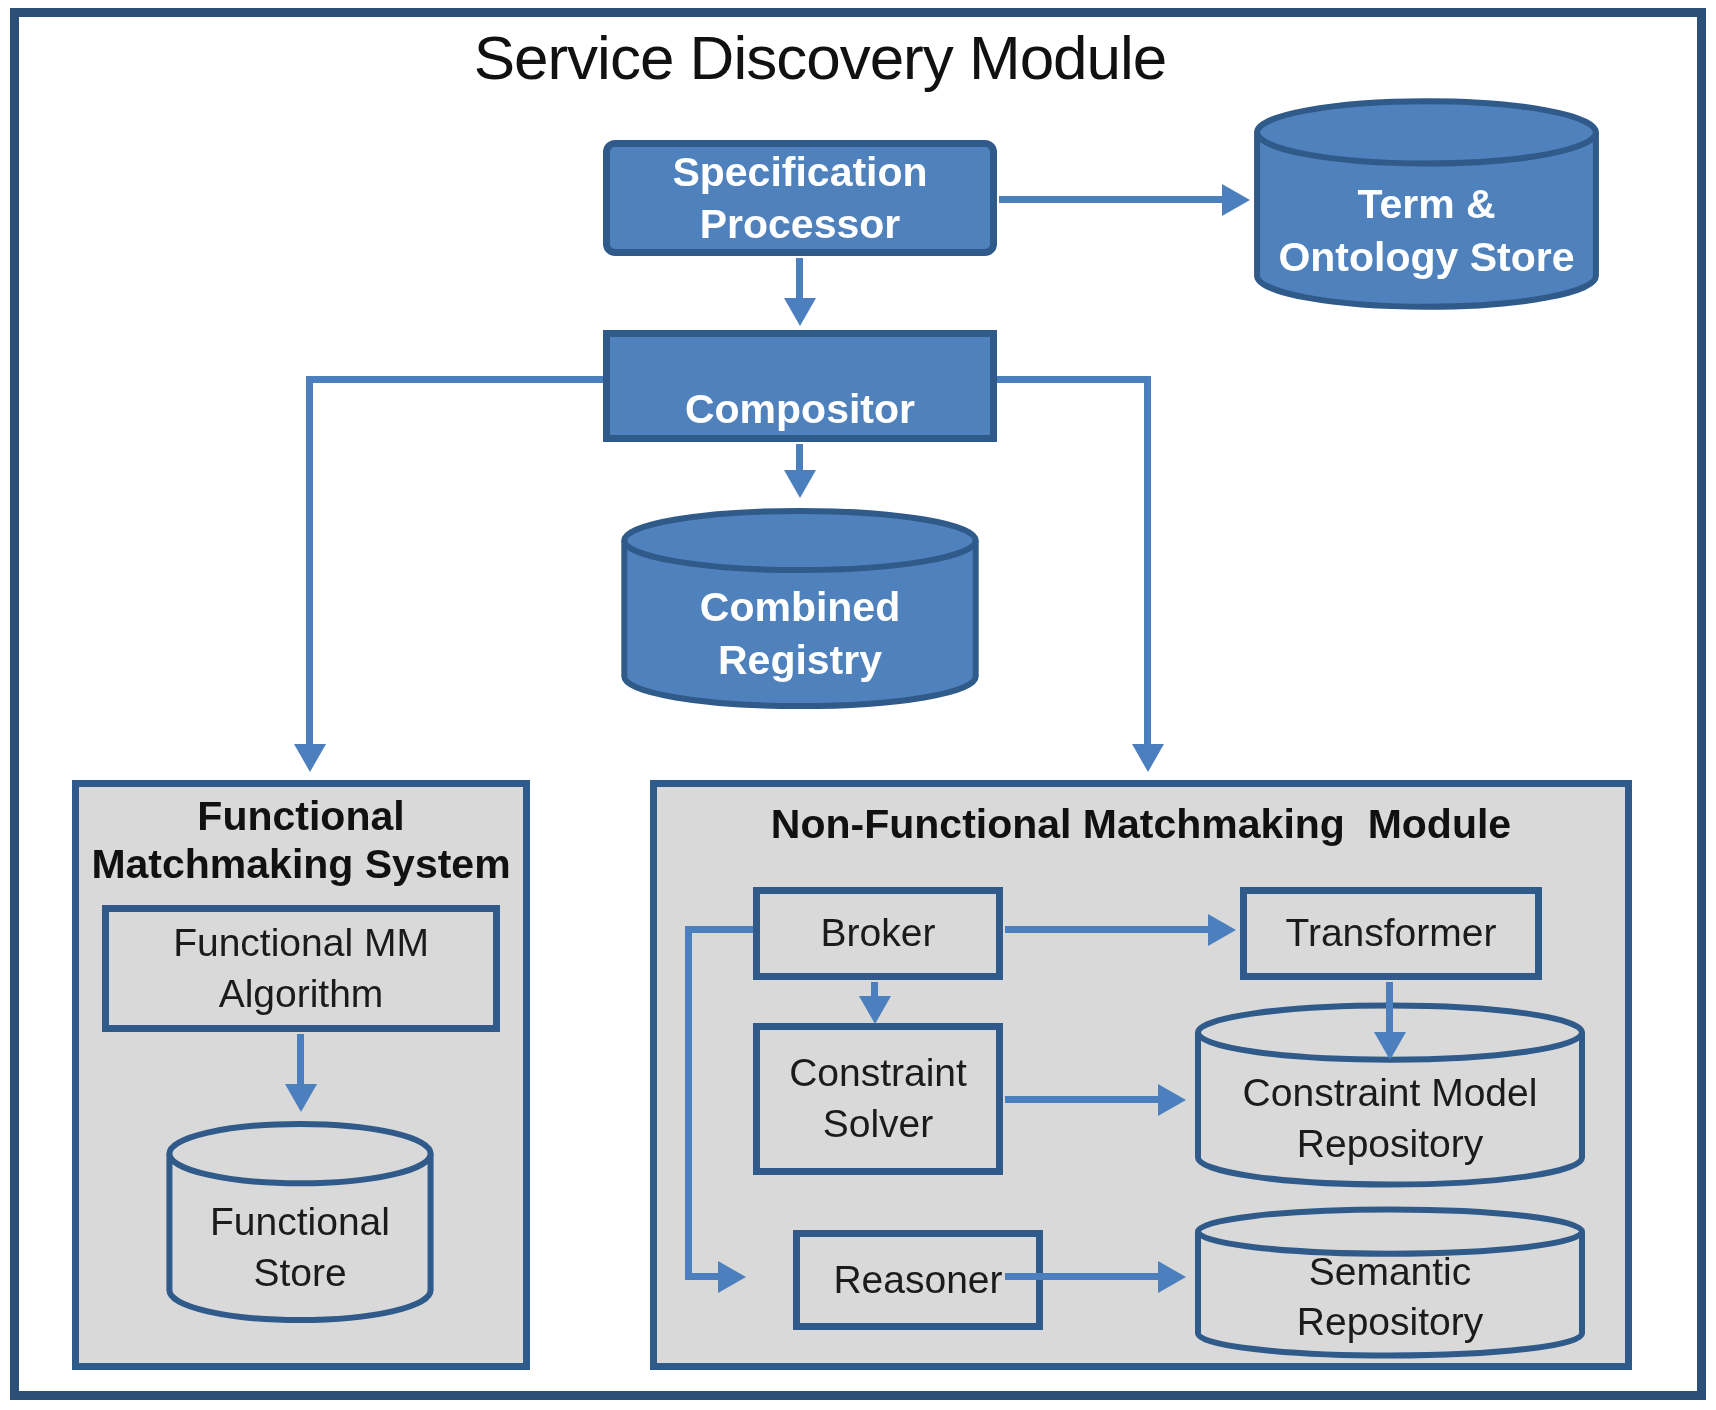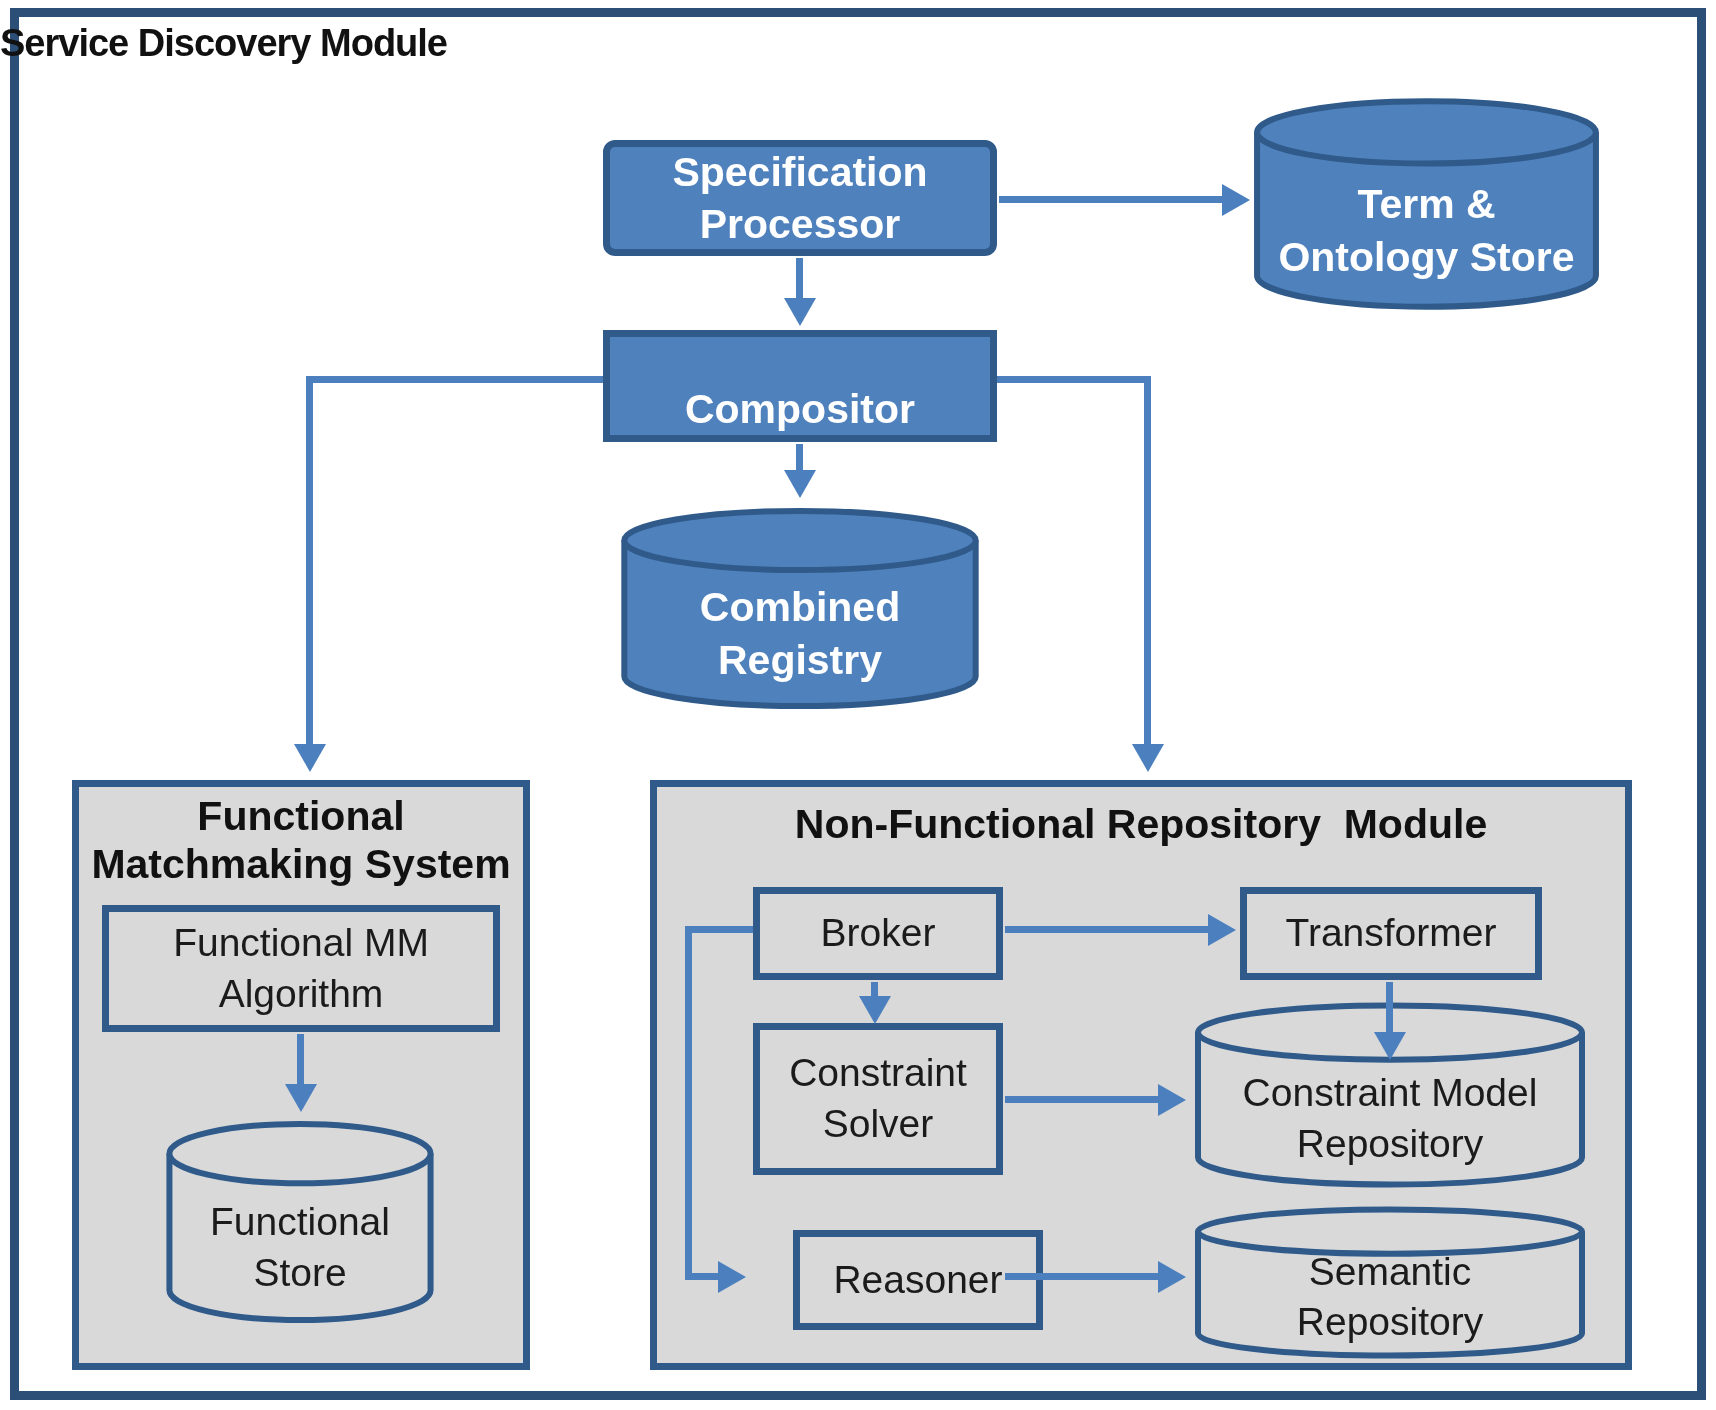--- a/index.html
+++ b/index.html
@@ -10,21 +10,21 @@
     --module-border:#2F5A8A;
     --frame-border:#2B4F77;
     --connector:#4C7FBE;
     --title-text:#111111;
     --label-text:#1B1B1B;
   }
   *{margin:0;padding:0;box-sizing:border-box;}
   body{background:#ffffff;font-family:"Liberation Sans",sans-serif;}
   .stage{position:relative;width:1716px;height:1410px;background:#ffffff;overflow:hidden;}
   .frame{position:absolute;left:10px;top:8px;width:1696px;height:1392px;border:9px solid var(--frame-border);background:#ffffff;}
-  .main-title{position:absolute;left:0;top:22px;width:1640px;font-size:38px;font-weight:700;color:var(--title-text);letter-spacing:-1px;}
+  .main-title{position:absolute;left:0;top:22px;width:1640px;text-align:center;font-size:62px;font-weight:400;color:var(--title-text);letter-spacing:-1px;}
   
   .bluebox{position:absolute;background:var(--node-fill);border:7px solid var(--node-border);display:flex;flex-direction:column;align-items:center;justify-content:center;color:var(--node-text);font-size:41px;font-weight:600;line-height:1.28;text-align:center;}
   
   .module{position:absolute;background:var(--module-fill);border:7px solid var(--module-border);}
   .module-title{position:absolute;left:0;width:100%;text-align:center;font-weight:700;color:var(--title-text);font-size:41px;line-height:1.18;}
   .graybox{position:absolute;background:var(--module-fill);border:7px solid var(--module-border);display:flex;flex-direction:column;align-items:center;justify-content:center;color:var(--label-text);font-size:39px;font-weight:400;line-height:1.3;text-align:center;}
   
   .cyl{position:absolute;}
   .cyl-svg{position:absolute;left:0;top:0;width:100%;height:100%;overflow:visible;}
   .cyl-body-blue{fill:var(--node-fill);stroke:var(--node-border);stroke-width:6px;vector-effect:non-scaling-stroke;}
@@ -97,21 +97,21 @@
       <path class="cyl-body-gray" d="M4 24 v92 a96 20 0 0 0 192 0 v-92"></path>
       <ellipse class="cyl-top-gray" cx="100" cy="24" rx="96" ry="20"></ellipse>
     </svg>
     <div class="cyl-label dark">
       <span>Functional</span>
       <span>Store</span>
     </div>
   </div>
 
   <div class="module" style="left:650px;top:780px;width:982px;height:590px;"></div>
-  <div class="module-title prewrap" style="left:650px;top:800px;width:982px;">Non-Functional Repository  Module</div>
+  <div class="module-title prewrap" style="left:650px;top:800px;width:982px;">Non-Functional Matchmaking  Module</div>
 
   <div class="graybox" style="left:1240px;top:887px;width:302px;height:93px;">
     <span>Transformer</span>
   </div>
 
   <div class="graybox" style="left:753px;top:887px;width:250px;height:93px;">
     <span>Broker</span>
   </div>
 
   <div class="graybox" style="left:753px;top:1023px;width:250px;height:152px;">

